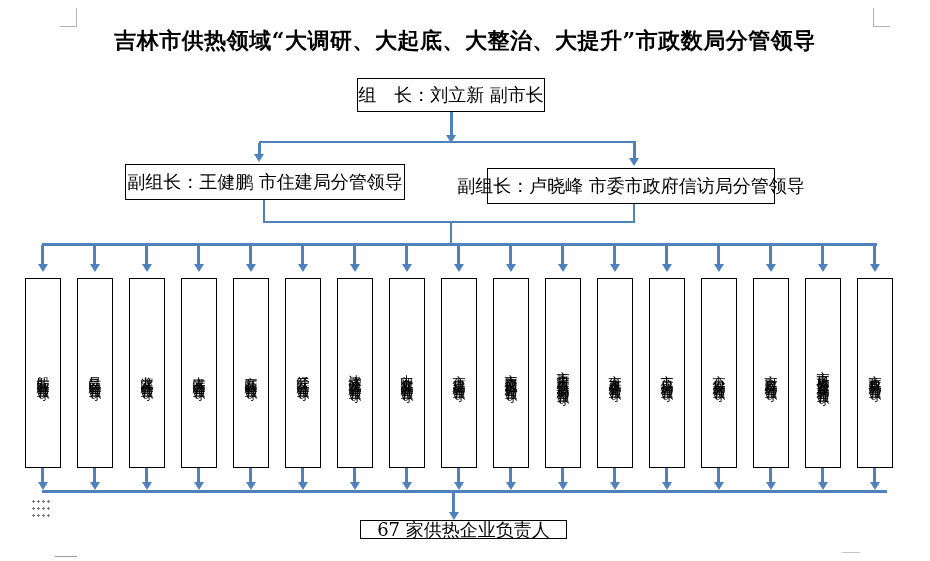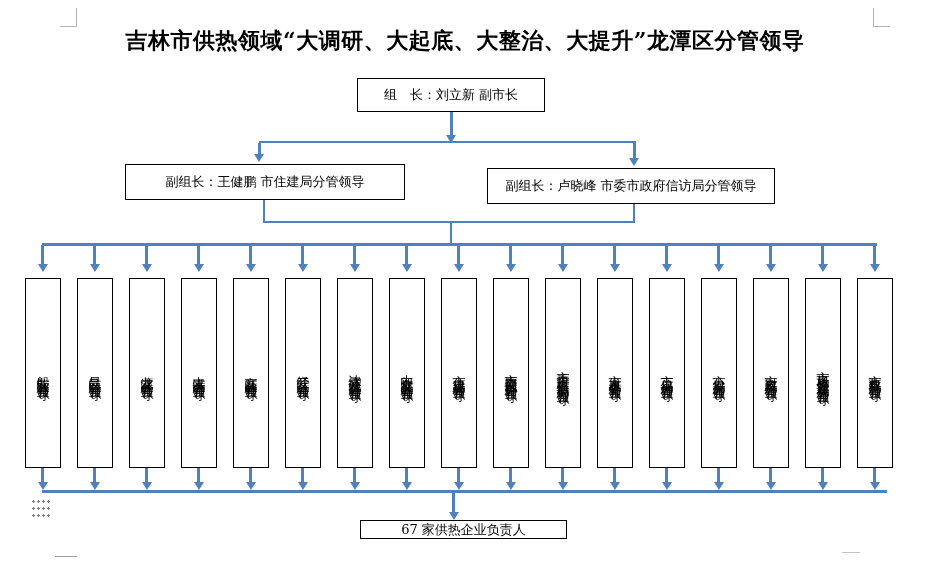--- a/index.html
+++ b/index.html
@@ -1,21 +1,21 @@
 <!DOCTYPE html>
 <html><head>
 <meta charset="utf-8">
 <style>
   html,body{margin:0;padding:0;background:#fff;}
   .canvas{position:relative;width:930px;height:561px;background:#ffffff;overflow:hidden;
           font-family:"DejaVu Serif","Liberation Serif",serif;color:#000;}
   .title{position:absolute;top:26px;left:0;width:100%;text-align:center;
          font-size:22px;font-weight:bold;letter-spacing:0.5px;}
   .hbox{position:absolute;border:1.5px solid #000;background:#fff;box-sizing:border-box;
-        display:flex;align-items:center;justify-content:center;font-size:13px;white-space:pre;}
+        display:flex;align-items:center;justify-content:center;font-size:18px;white-space:pre;}
   .dept{position:absolute;top:278px;width:36px;height:190px;border:1.5px solid #000;
         background:#fff;box-sizing:border-box;display:flex;align-items:center;justify-content:center;
         writing-mode:vertical-rl;text-orientation:upright;letter-spacing:2px;font-size:13px;line-height:1;}
   .l{position:absolute;background:#4f81bd;}
   .ah{position:absolute;width:0;height:0;border-left:5px solid transparent;
       border-right:5px solid transparent;border-top:8px solid #4f81bd;}
   .note{position:absolute;font-size:14px;letter-spacing:1px;}
   .gray{position:absolute;background:#b3b3b3;}
   .dots{position:absolute;left:30px;top:497px;width:21px;height:20px;
         background-image:radial-gradient(circle,#7a7a7a 1.1px,transparent 1.3px);
@@ -24,21 +24,21 @@
 </head>
 <body>
 
 <div class="canvas">
 
   <div class="gray" style="left:76px;top:8px;width:1px;height:19px;"></div>
   <div class="gray" style="left:60px;top:26px;width:17px;height:1px;"></div>
   <div class="gray" style="left:873px;top:8px;width:1px;height:19px;"></div>
   <div class="gray" style="left:873px;top:26px;width:17px;height:1px;"></div>
 
-  <div class="title">吉林市供热领域“大调研、大起底、大整治、大提升”龙潭区分管领导</div>
+  <div class="title">吉林市供热领域“大调研、大起底、大整治、大提升”市政数局分管领导</div>
 
   <div class="hbox" style="left:357px;top:78px;width:188px;height:34px;">组　长：刘立新 副市长</div>
 
   <div class="l" style="left:450px;top:112px;width:3px;height:23px;"></div>
   <div class="ah" style="left:446px;top:135px;"></div>
   <div class="l" style="left:259px;top:141px;width:377px;height:2px;"></div>
   <div class="l" style="left:258px;top:143px;width:3px;height:11px;"></div>
   <div class="ah" style="left:254px;top:154px;"></div>
   <div class="l" style="left:633px;top:143px;width:3px;height:15px;"></div>
   <div class="ah" style="left:629px;top:158px;"></div>

